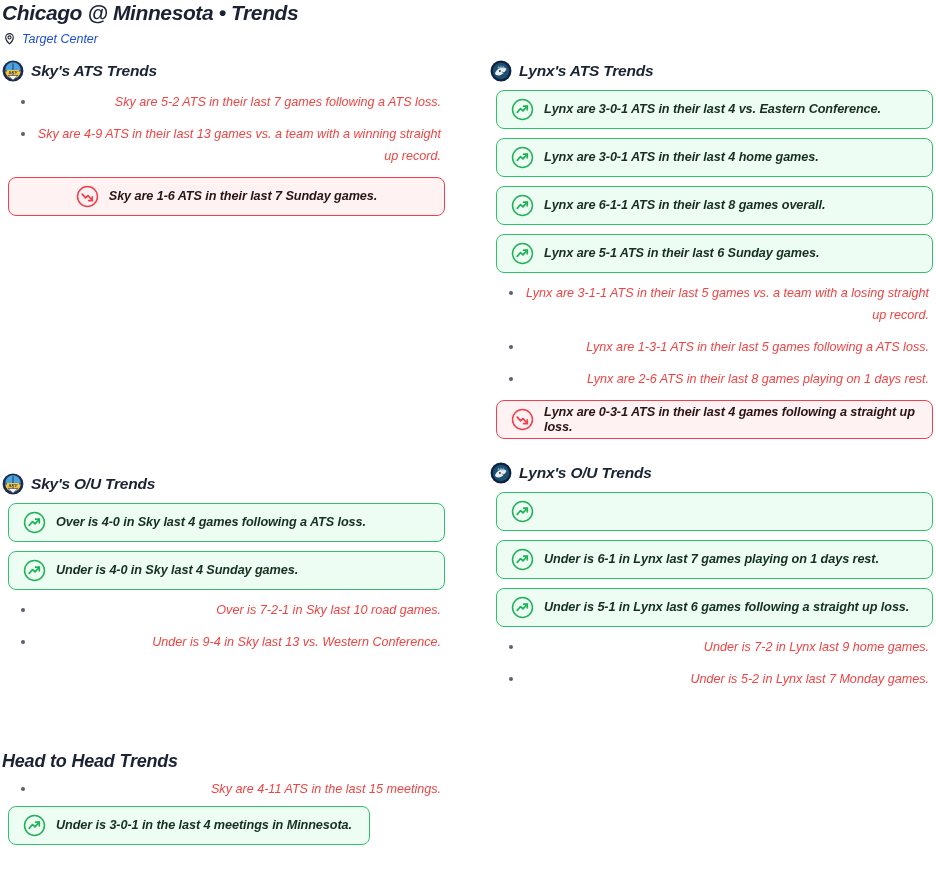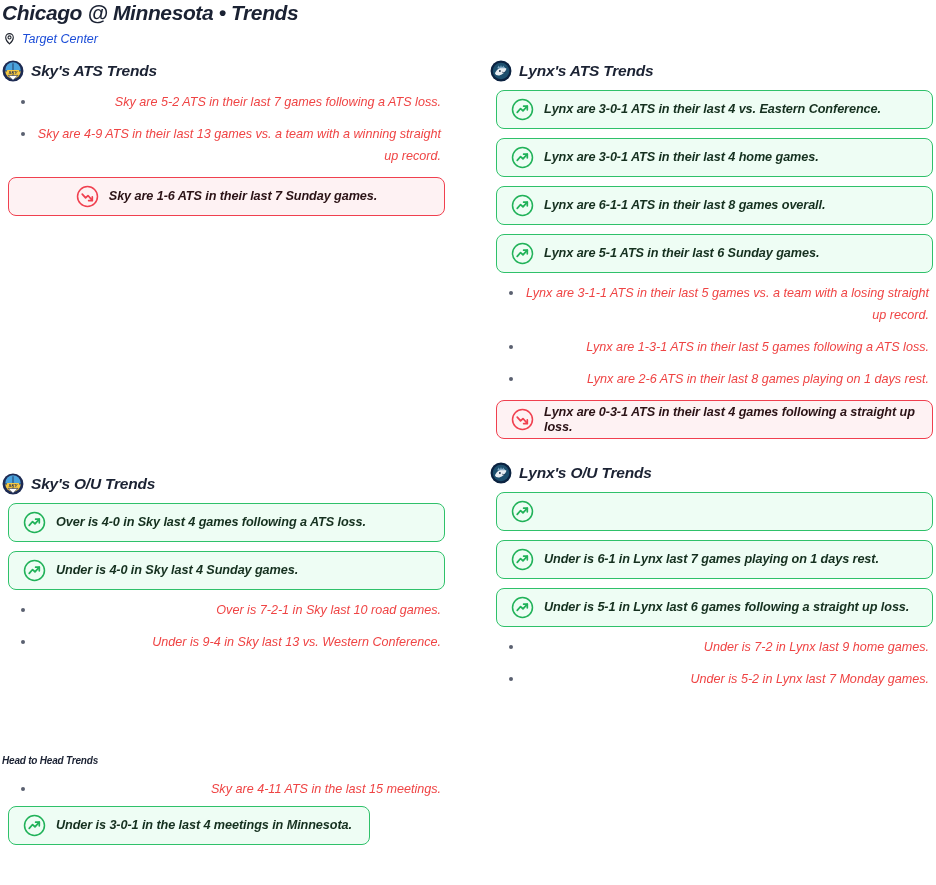--- a/index.html
+++ b/index.html
@@ -132,21 +132,21 @@
     height: 4px;
     border-radius: 50%;
     background: #5a6070;
   }
 
   
   .h2h {
     padding-top: 10px;
   }
   .h2h-title {
-    font-size: 10px;
+    font-size: 18px;
     font-weight: bold;
     color: #1b2233;
     letter-spacing: -0.2px;
     margin: 0 0 3px 2px;
     line-height: 20px;
   }
   .h2h ul.trend-list li { margin-bottom: 6px; }
 
   .spacer-sky-ats { height: 246px; }
   .spacer-sky-ou { height: 78px; }

